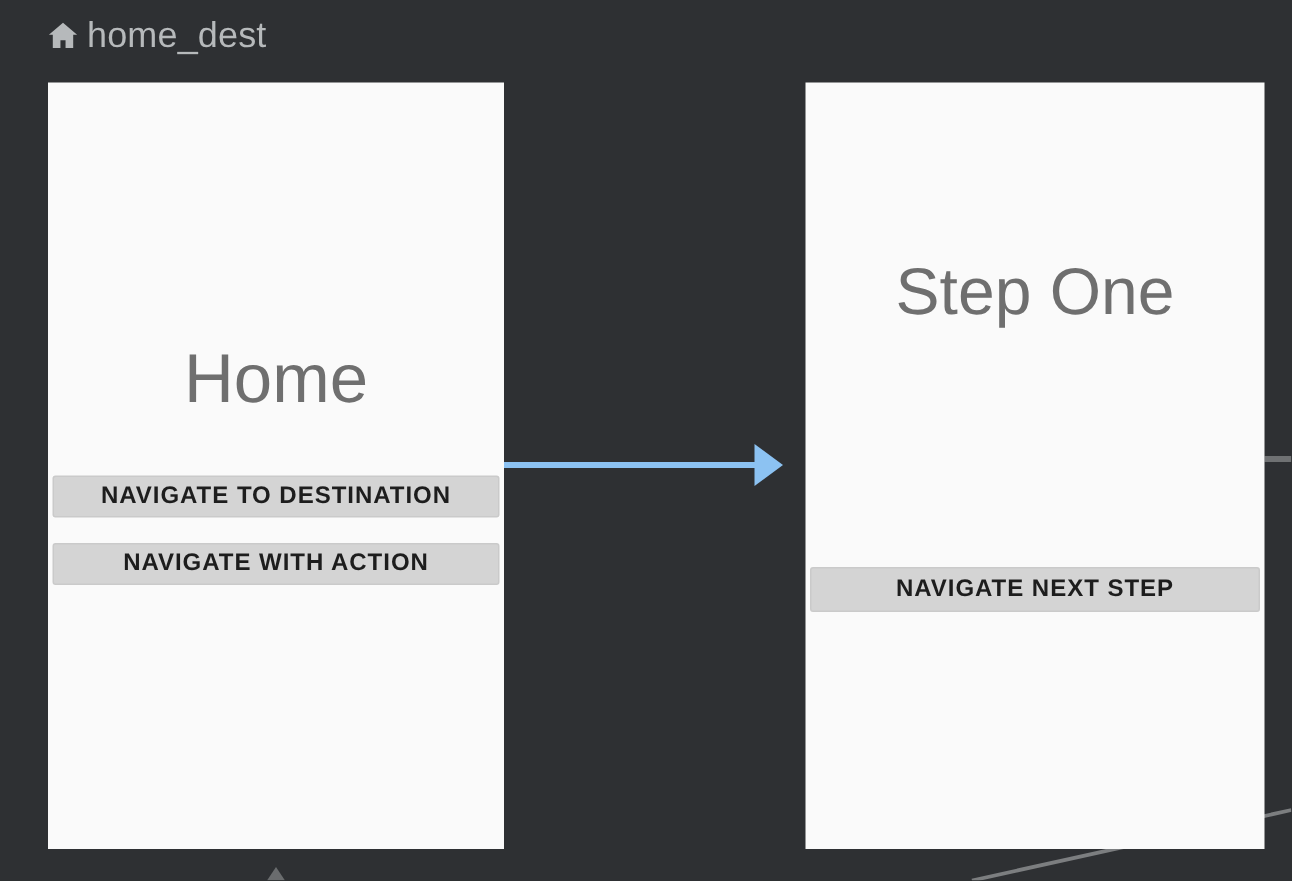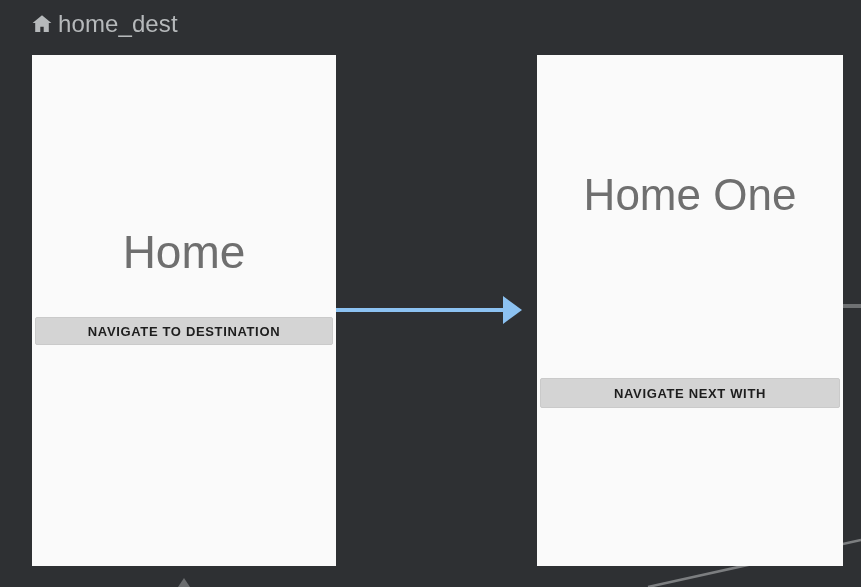--- a/index.html
+++ b/index.html
@@ -57,21 +57,21 @@
   }
   #home-screen-title     { top: 174px; font-size: 46px; }
   #flowstep-screen-title { top: 118px; font-size: 44px; }
 
   .mdc-button {
     position: absolute;
     background: #d4d4d4;
     border: 1px solid #cacaca;
     border-radius: 2px;
     color: #1d1d1d;
-    font-size: 13px;
+    font-size: 16px;
     font-weight: 700;
     letter-spacing: 0.65px;
     text-align: center;
     line-height: 1;
     display: flex;
     align-items: center;
     justify-content: center;
     padding: 0 6px;
     white-space: nowrap;
   }
@@ -114,22 +114,23 @@
       </svg>
     </span>
     <span>home_dest</span>
   </div>
 
   <div id="card-home" class="card">
     <div id="home-screen-title" class="screen-title">Home</div>
 
     <div id="btn-navigate-destination" class="mdc-button">NAVIGATE TO DESTINATION</div>
 
+    <div id="btn-navigate-action" class="mdc-button">NAVIGATE WITH ACTION</div>
   </div>
 
 
   <div id="card-flowstep" class="card">
-    <div id="flowstep-screen-title" class="screen-title">Home One</div>
+    <div id="flowstep-screen-title" class="screen-title">Step One</div>
 
-    <div id="btn-navigate-next-step" class="mdc-button">NAVIGATE NEXT WITH</div>
+    <div id="btn-navigate-next-step" class="mdc-button">NAVIGATE NEXT STEP</div>
   </div>
 
 </div>
 
 </body></html>

